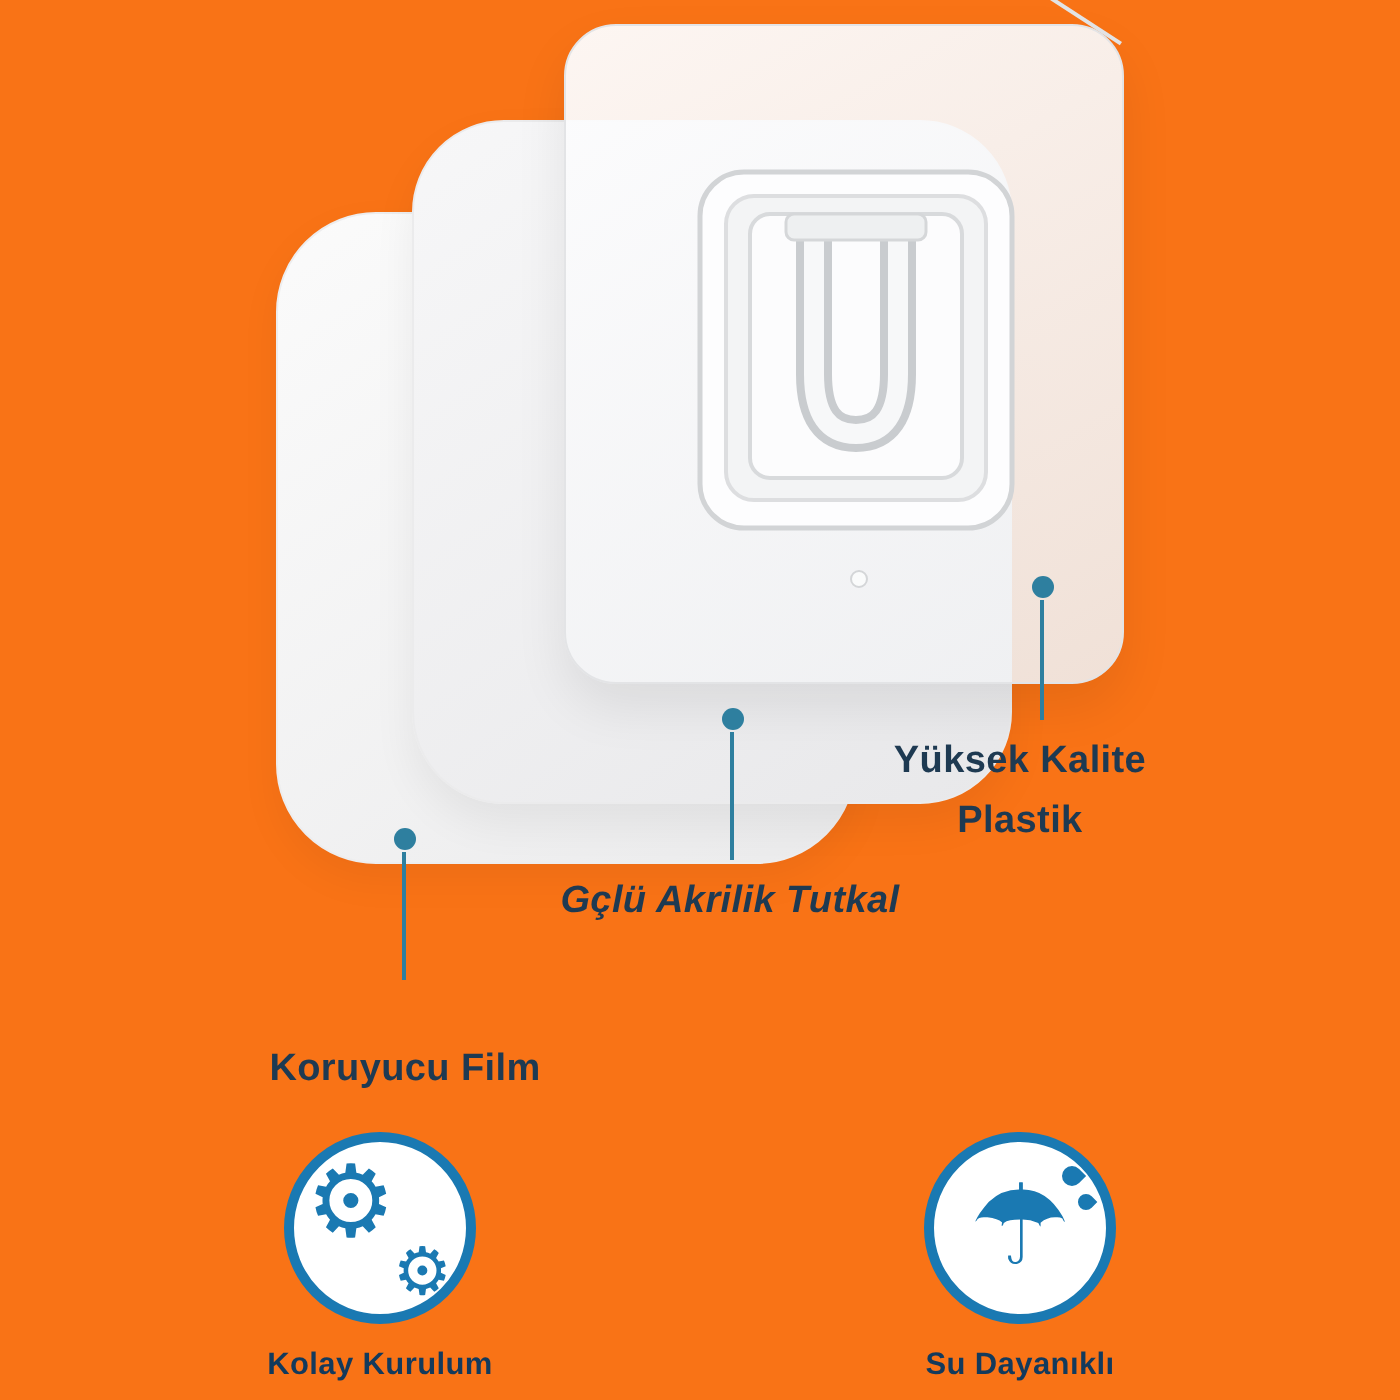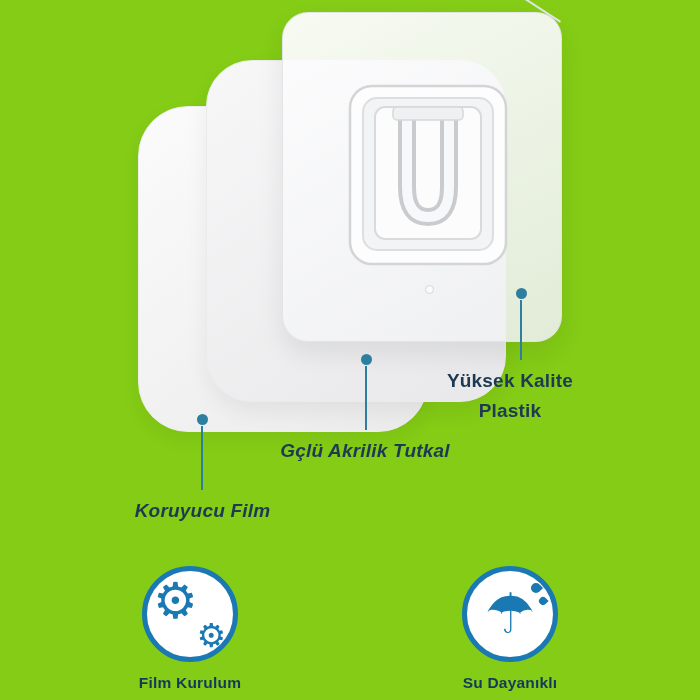--- a/index.html
+++ b/index.html
@@ -1,17 +1,17 @@
 <!DOCTYPE html>
 <html><head>
 <meta charset="utf-8">
 <style>
   * { margin:0; padding:0; box-sizing:border-box; }
   html,body { width:700px; height:700px; background:#ffffff; font-family:"Liberation Sans", sans-serif; }
-  .canvas { position:relative; width:700px; height:700px; background:#84cc16; overflow:hidden; }
+  .canvas { position:relative; width:700px; height:700px; background:#f97316; overflow:hidden; }
 
   
   .layer { position:absolute; }
   .layer-film {
     left:138px; top:106px; width:290px; height:326px; border-radius:50px;
     background:linear-gradient(145deg,#fbfbfb,#ebebec);
     border:1px solid #ededee; box-shadow:0 8px 20px rgba(0,0,0,0.05);
   }
   .layer-adhesive {
     left:206px; top:60px; width:300px; height:342px; border-radius:46px;
@@ -35,21 +35,21 @@
 
   
   .dot { position:absolute; width:11px; height:11px; border-radius:50%; background:#2e7f9f; }
   .cline { position:absolute; width:2px; background:#2e7f9f; }
   .clabel {
     position:absolute; text-align:center; color:#1e3a52;
     font-size:19px; font-weight:600; line-height:1.6; letter-spacing:0.2px;
   }
   .clabel-1 { left:415px; top:366px; width:190px; }
   .clabel-2 { left:245px; top:436px; width:240px;font-style:italic; }
-  .clabel-3 { left:105px; top:496px; width:195px;font-style:italic; }
+  .clabel-3 { left:105px; top:520px; width:195px; }
   .dot-1 { left:516px; top:288px; }  .cline-1 { left:520px; top:300px; height:60px; }
   .dot-2 { left:361px; top:354px; }  .cline-2 { left:365px; top:366px; height:64px; }
   .dot-3 { left:197px; top:414px; }  .cline-3 { left:201px; top:426px; height:64px; }
 
   
   .features { position:absolute; left:110px; top:566px; width:480px; display:flex; justify-content:space-between; }
   .feature { width:160px; display:flex; flex-direction:column; align-items:center; }
   .fcircle {
     width:96px; height:96px; border-radius:50%; border:5px solid #1a79b2;
     background:#ffffff; display:flex; align-items:center; justify-content:center; position:relative;
@@ -109,21 +109,21 @@
 
   <div class="features">
 
     <div class="feature">
       <div class="fcircle">
         <div class="gear-wrap">
           <span class="gear gear-big">⚙</span>
           <span class="gear gear-small">⚙</span>
         </div>
       </div>
-      <div class="flabel">Film Kurulum</div>
+      <div class="flabel">Kolay Kurulum</div>
     </div>
 
     <div class="feature">
       <div class="fcircle">
         <div class="umb-wrap">
           <span class="umbrella">☂</span>
           <span class="drop drop-1"></span>
           <span class="drop drop-2"></span>
         </div>
       </div>

